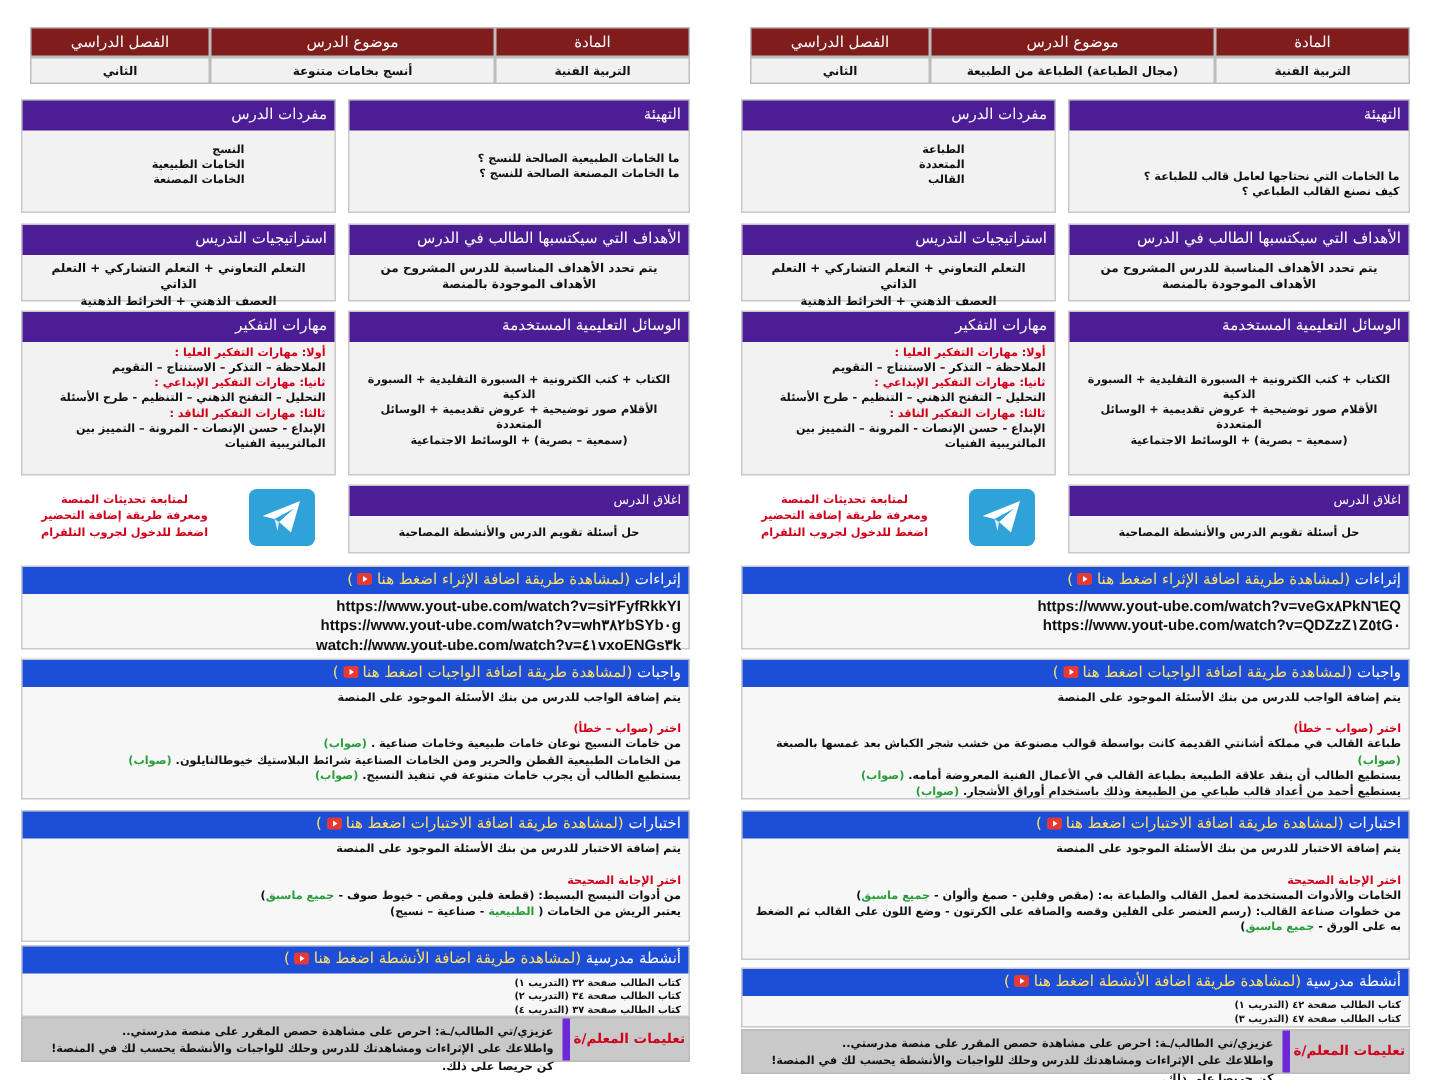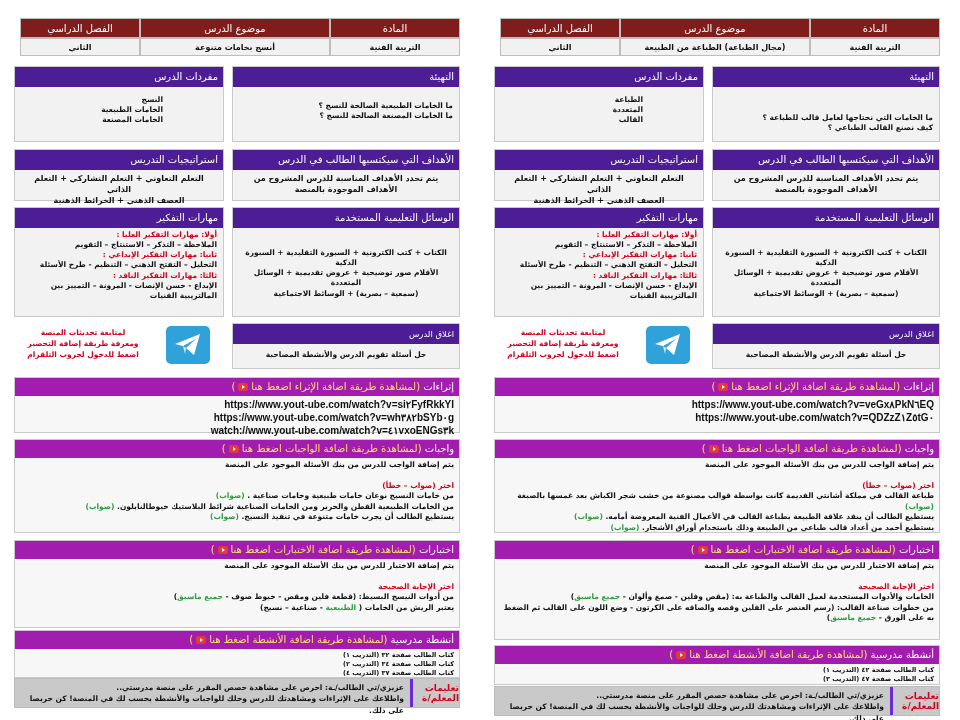--- a/index.html
+++ b/index.html
@@ -21,33 +21,33 @@
 
   .box { position: absolute; border: 1px solid #c9c9c9; background: #f2f2f2; }
   .box .bh { background: #4c1d95; color: #fff; font-size: 10px; height: 20px; line-height: 20px; padding: 0 5px; text-align: right; }
   .box .bb { font-size: 7.5px; font-weight: bold; padding: 4px 6px; line-height: 1.35; }
   .bb.center { text-align: center; }
   .red { color: #d0021b; }
   .green { color: #2a9d3c; }
   .yellow { color: #ffe066; }
 
   .wide { position: absolute; border: 1px solid #c9c9c9; background: #f7f7f7; }
-  .wide .wh { background: #a21caf; color: #fff; font-size: 10px; height: 18px; line-height: 18px; padding: 0 5px; text-align: right; white-space: nowrap; overflow: hidden; }
+  .wide .wh { background: #1d4ed8; color: #fff; font-size: 10px; height: 18px; line-height: 18px; padding: 0 5px; text-align: right; white-space: nowrap; overflow: hidden; }
   .wh .yt { display: inline-block; width: 10px; height: 8px; background: #e53935; border-radius: 2px; vertical-align: middle; position: relative; margin: 0 3px; }
   .wh .yt::after { content: ""; position: absolute; left: 4px; top: 2px; border-left: 3px solid #fff; border-top: 2px solid transparent; border-bottom: 2px solid transparent; }
   .wide .wb { font-size: 7.5px; font-weight: bold; padding: 2px 5px; line-height: 1.4; text-align: right; }
   .links { font-family: "Liberation Sans", sans-serif; font-size: 10px; font-weight: bold; direction: ltr; text-align: right; line-height: 1.3; padding: 2px 5px; }
 
   .tg-wrap { position: absolute; }
   .tg-icon { width: 44px; height: 38px; background: #2fa3d9; border-radius: 5px; position: relative; }
   .tg-icon svg { position: absolute; left: 8px; top: 7px; }
   .tg-text { position: absolute; font-size: 7.5px; font-weight: bold; color: #d0021b; text-align: center; line-height: 1.45; }
 
   .teacher { position: absolute; display: flex; border: 1px solid #bbb; background: #c9c9c9; }
-  .teacher .tl { width: 49px; font-size: 9px; color: #d0021b; font-weight: bold; display: flex; align-items: center; justify-content: center; border-left: 3px solid #6d28d9; }
+  .teacher .tl { width: 84px; font-size: 9px; color: #d0021b; font-weight: bold; display: flex; align-items: center; justify-content: center; border-left: 5px solid #6d28d9; }
   .teacher .tt { flex: 1; font-size: 7.5px; font-weight: bold; padding: 3px 6px; line-height: 1.5; }
 </style>
 </head>
 <body>
 
 <div class="divider"></div>
 
 <div id="pages-root">
     <div class="page right">
     <div class="topline org" style="right:120px;">مؤسسة التعاضير الحديثة</div>

